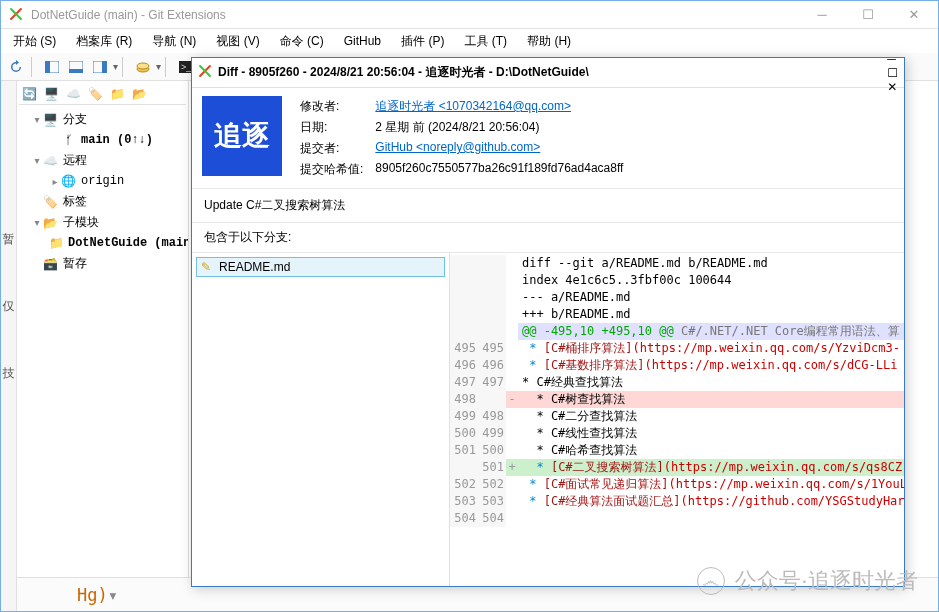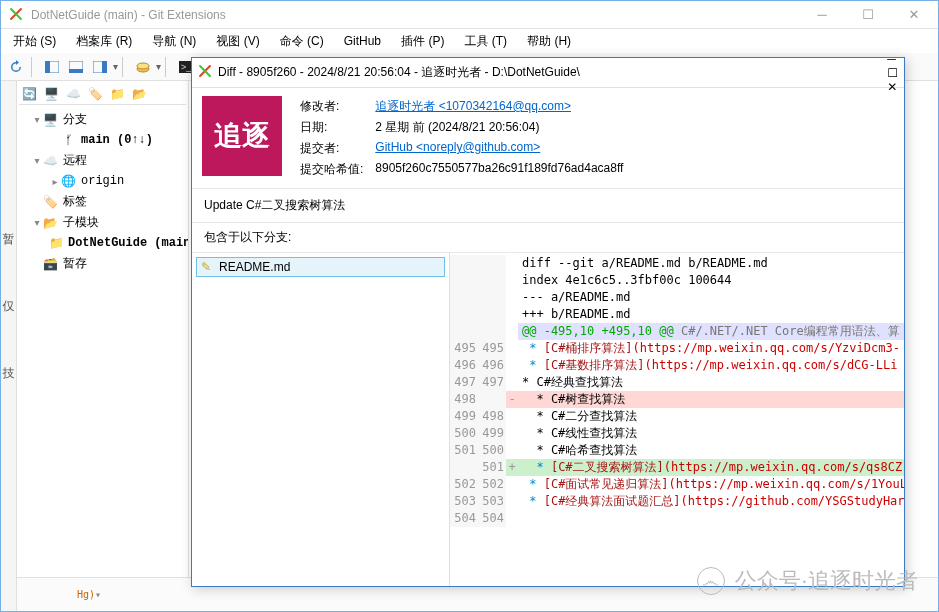--- a/index.html
+++ b/index.html
@@ -27,23 +27,23 @@
 .tree-item.l2 { padding-left: 30px; }
 .tree-item .exp { width: 12px; display: inline-flex; justify-content: center; color: #888; font-size: 10px; }
 .tree-item .ico { width: 16px; height: 16px; margin-right: 4px; display: inline-flex; align-items: center; justify-content: center; }
 .tree-item .lbl { white-space: nowrap; font-family: Liberation Mono, monospace; }
 .tree-item.bold .lbl { font-weight: bold; }
 .content { flex: 1; background: #fff; position: relative; }
 
 
 .diff-window { position: absolute; left: 190px; top: 56px; width: 714px; height: 530px; border: 1px solid #3a7ac2; background: #fff; box-shadow: 2px 2px 12px rgba(0,0,0,0.2); display: flex; flex-direction: column; }
 .diff-titlebar { height: 30px; background: #fff; display: flex; align-items: center; padding: 0 6px; border-bottom: 1px solid #e0e0e0; }
-.diff-titlebar .title { flex: 1; font-size: 12px; color: #000; margin-left: 6px; }
+.diff-titlebar .title { flex: 1; font-size: 12px; color: #000; margin-left: 6px; font-weight: bold; }
 .diff-header { display: flex; padding: 8px 10px; gap: 12px; border-bottom: 1px solid #e8e8e8; }
-.diff-avatar { width: 80px; height: 80px; background: #be185d; color: #fff; display: flex; align-items: center; justify-content: center; font-size: 28px; font-weight: bold; }
+.diff-avatar { width: 80px; height: 80px; background: #1d4ed8; color: #fff; display: flex; align-items: center; justify-content: center; font-size: 28px; font-weight: bold; }
 .diff-info { flex: 1; }
 .diff-info table { border-collapse: collapse; }
 .diff-info td { padding: 2px 6px; font-size: 12px; vertical-align: top; }
 .diff-info td.lbl { color: #000; min-width: 70px; margin-left: 24px; }
 .diff-info a { color: #0066cc; text-decoration: underline; }
 .diff-msg { padding: 8px 12px; font-size: 12px; border-bottom: 1px solid #e8e8e8; }
 .diff-branches { padding: 6px 12px; font-size: 12px; border-bottom: 1px solid #e8e8e8; }
 .diff-body { display: flex; flex: 1; overflow: hidden; }
 .diff-files { width: 258px; border-right: 1px solid #e0e0e0; padding: 4px; }
 .diff-file-item { display: flex; align-items: center; padding: 2px 4px; background: #e5f3fb; border: 1px solid #70c0e7; cursor: pointer; }
@@ -56,21 +56,21 @@
 .diff-line.hunk .txt { background: #e0e0ff; color: #777; }
 .diff-line.del { background: #ffd7d5; }
 .diff-line.add { background: #ccf0cc; }
 .txt .link { color: #c00; }
 .txt .star { color: #0088cc; }
 .txt .kw { color: #a31515; }
 .txt .hunk-at { color: #0a0; }
 .txt .hunk-ctx { color: #777; }
 .watermark { position: absolute; right: 20px; bottom: 15px; color: #bbb; font-size: 22px; display: flex; align-items: center; gap: 10px; }
 .watermark .wm-ico { width: 28px; height: 28px; border: 1.5px solid #bbb; border-radius: 50%; display: flex; align-items: center; justify-content: center; font-size: 18px; }
-.bottom-strip { position: absolute; bottom: 0; left: 16px; right: 0; height: 34px; border-top: 1px solid #e0e0e0; background: #fbfbfb; padding-left: 60px; font-family: Consolas, monospace; font-size: 10px; color: #cc6600; display: flex; align-items: center; }
+.bottom-strip { position: absolute; bottom: 0; left: 16px; right: 0; height: 34px; border-top: 1px solid #e0e0e0; background: #fbfbfb; padding-left: 60px; font-family: Consolas, monospace; font-size: 17px; color: #cc6600; display: flex; align-items: center; }
 
 .git-x { position: relative; display: inline-block; width: 14px; height: 14px; }
 .git-x::before, .git-x::after { content: ""; position: absolute; left: 6px; top: -1px; width: 2px; height: 16px; border-radius: 2px; }
 .git-x::before { background: #d42; transform: rotate(45deg); }
 .git-x::after { background: #3c3; transform: rotate(-45deg); }
 </style>
 </head>
 <body>
 
 <div class="window">

